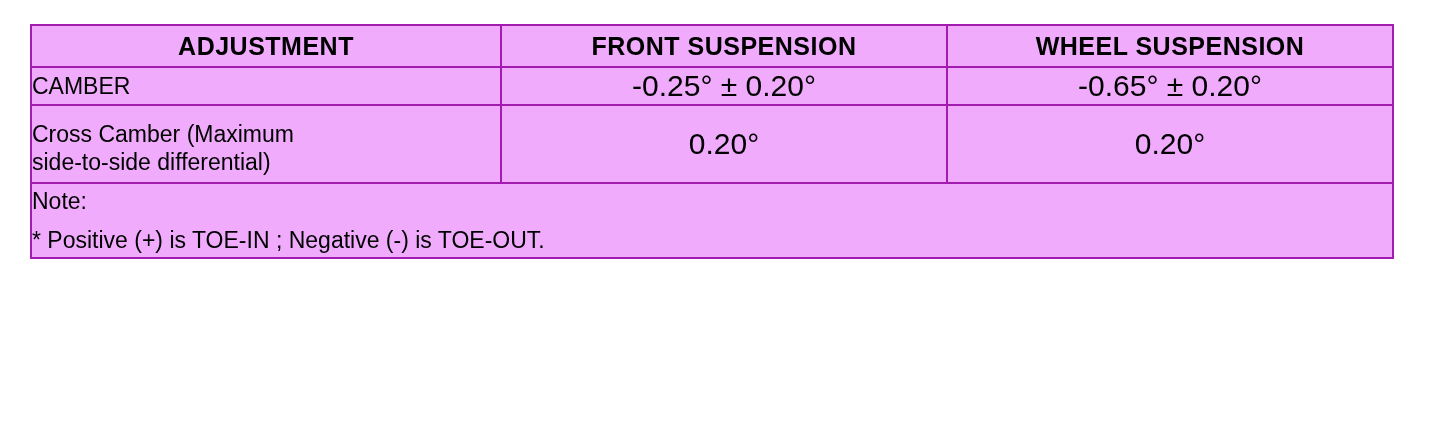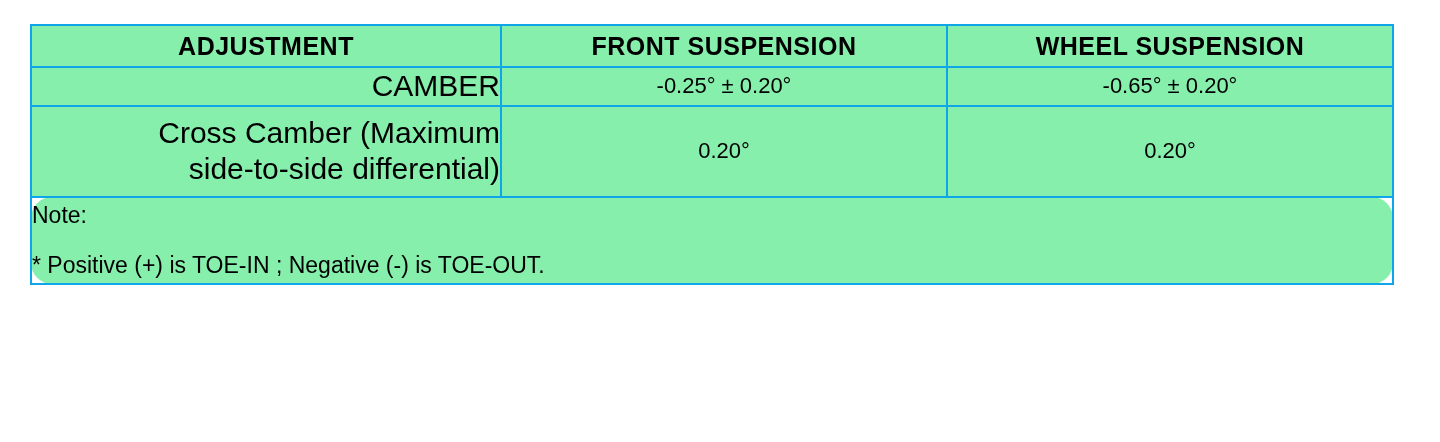--- a/index.html
+++ b/index.html
@@ -23,73 +23,71 @@
   .spec-table {
     position: absolute;
     left: 30px;
     top: 24px;
     width: 1362px;
     border-collapse: collapse;
     table-layout: fixed;
     background: #ffffff;
   }
   .spec-table td, .spec-table th {
-    border: 2px solid #0ea5e9;
+    border: 2px solid #a21caf;
     padding: 0;
     vertical-align: middle;
-    background: #86efac;
+    background: #f0abfc;
   }
   
   col.c-adj { width: 470px; }
   col.c-front { width: 446px; }
   col.c-rear { width: 446px; }
 
   .hdr-cell {
     text-align: center;
     font-weight: bold;
     font-size: 25px;
     letter-spacing: 0.5px;
     height: 40px;
     padding: 4px 0 6px 0;
   }
   .label-cell {
-    text-align: right;
+    text-align: left;
     padding: 6px 0 6px 14px;
-    font-size: 30px;
+    font-size: 23px;
     line-height: 1.22;
   }
   .label-cell.two-line {
     padding-top: 8px;
-    padding-bottom: 8px;
   }
   .val-cell {
     text-align: center;
-    font-size: 22px;
+    font-size: 30px;
     padding: 6px 0 6px 0;
   }
   .row-main td { height: 36px; }
   .row-sub td { height: 68px; }
   .row-toe td { height: 42px; }
 
   
   .no-top-border { border-top: none; }
   .no-bottom-border { border-bottom: none; }
 
   .note-cell {
     text-align: left;
     padding: 10px 0 14px 14px;
     font-size: 23px;
     line-height: 1.5;
-    border-radius: 21px;
   }
   .note-line {
     display: block;
   }
   .note-line + .note-line {
-    margin-top: 16px;
+    margin-top: 4px;
   }
 </style>
 </head>
 <body>
 
 <div class="page">
 
   <table class="spec-table">
     <colgroup>
       <col class="c-adj">

